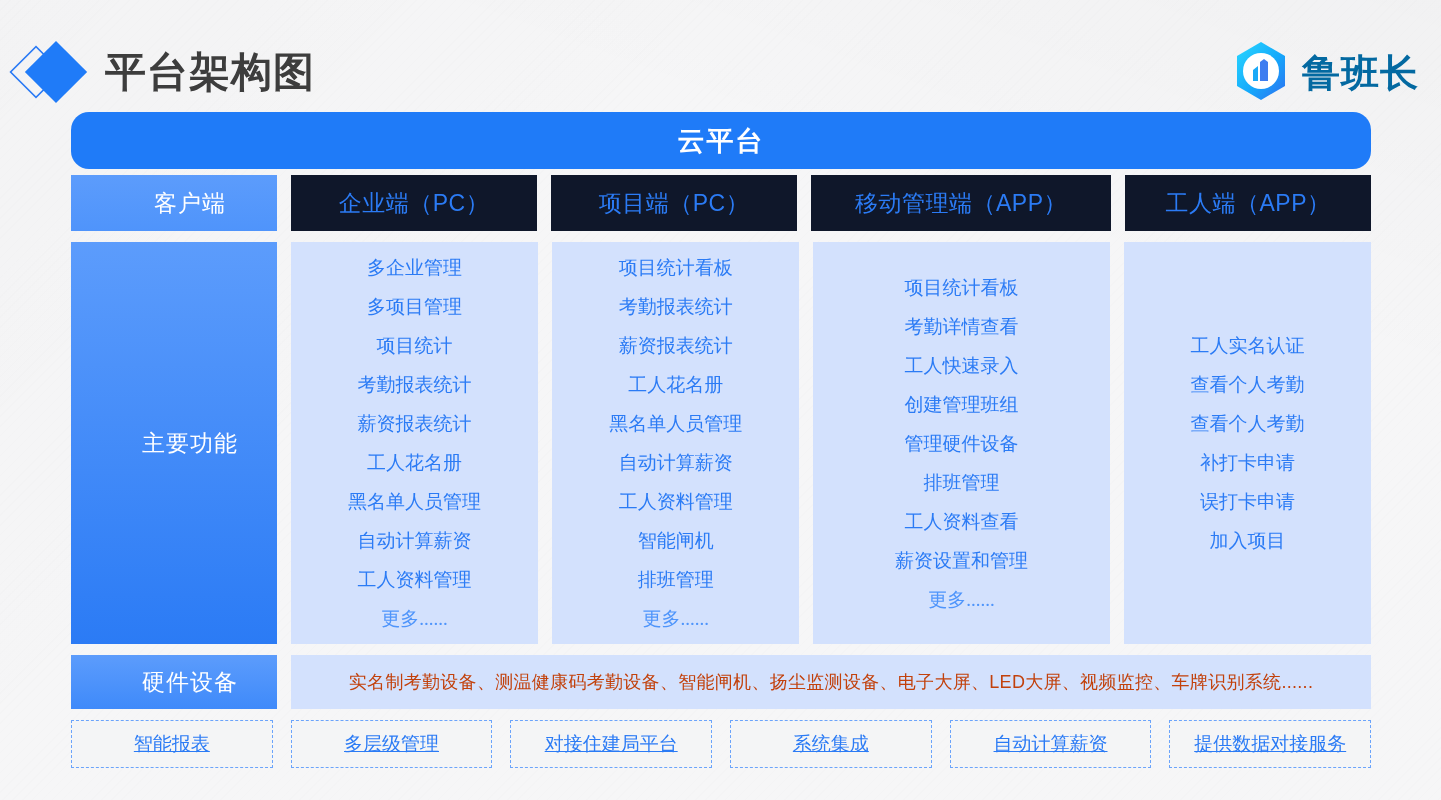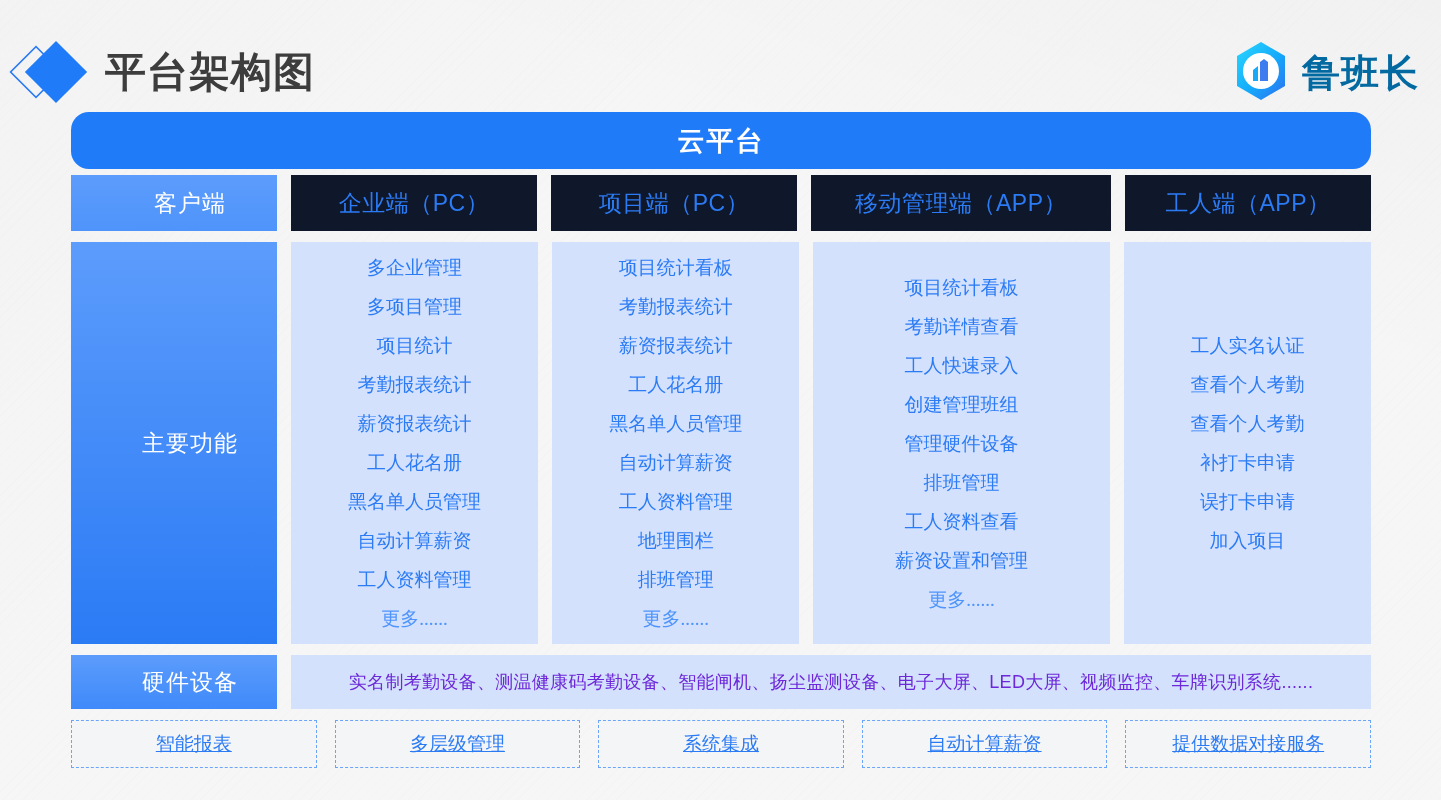--- a/index.html
+++ b/index.html
@@ -150,21 +150,21 @@
   .col-body .fn { white-space: nowrap; }
   .col-body .fn.more { color: #4f95fb; }
 
   
   .hw-strip {
     flex: 1 1 0;
     background: #d3e1fd;
     display: flex;
     align-items: center;
     justify-content: center;
-    color: #6d28d9;
+    color: #c2410c;
     font-size: 18px;
     letter-spacing: 0.3px;
   }
 
   
   .chip {
     flex: 1 1 0;
     border: 1.6px dashed #6ba4fb;
     background: #f4f5f6;
     display: flex;
@@ -259,21 +259,21 @@
       </div>
 
       <div class="col-body">
         <div class="fn">项目统计看板</div>
         <div class="fn">考勤报表统计</div>
         <div class="fn">薪资报表统计</div>
         <div class="fn">工人花名册</div>
         <div class="fn">黑名单人员管理</div>
         <div class="fn">自动计算薪资</div>
         <div class="fn">工人资料管理</div>
-        <div class="fn">地理围栏</div>
+        <div class="fn">智能闸机</div>
         <div class="fn">排班管理</div>
         <div class="fn more">更多......</div>
       </div>
 
       <div class="col-body wide">
         <div class="fn">项目统计看板</div>
         <div class="fn">考勤详情查看</div>
         <div class="fn">工人快速录入</div>
         <div class="fn">创建管理班组</div>
         <div class="fn">管理硬件设备</div>
@@ -303,20 +303,23 @@
     </div>
 
     <div class="row-footer">
       <div class="chip">
         <span>智能报表</span>
       </div>
       <div class="chip">
         <span>多层级管理</span>
       </div>
       <div class="chip">
+        <span>对接住建局平台</span>
+      </div>
+      <div class="chip">
         <span>系统集成</span>
       </div>
       <div class="chip">
         <span>自动计算薪资</span>
       </div>
       <div class="chip">
         <span>提供数据对接服务</span>
       </div>
     </div>
 

